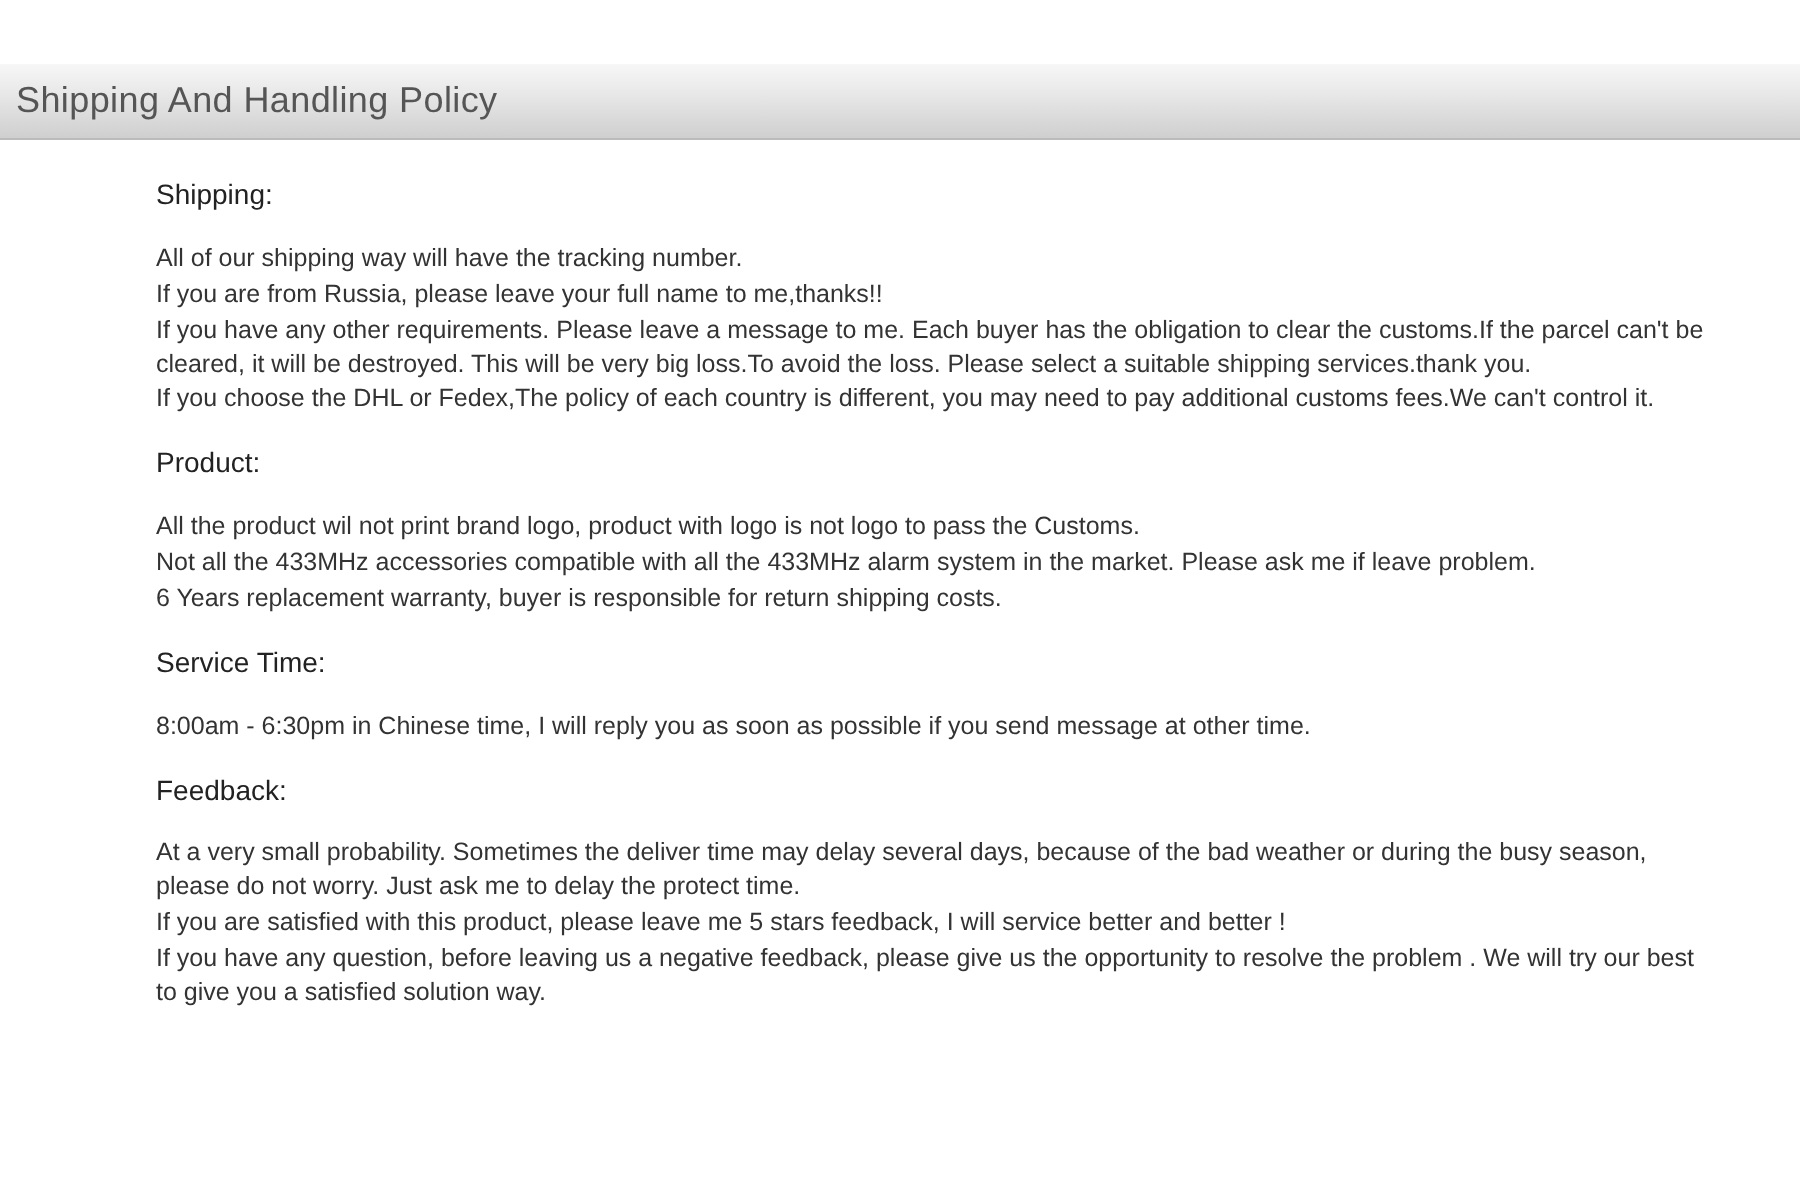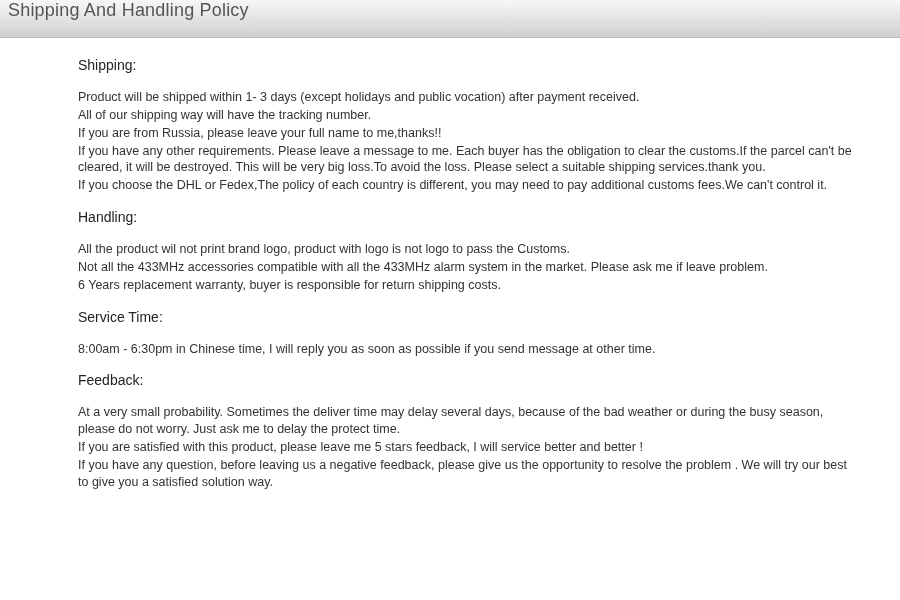--- a/index.html
+++ b/index.html
@@ -13,22 +13,23 @@
       width: 900px;
       height: 600px;
       overflow: hidden;
     }
     .header-bar {
       width: 100%;
       height: 38px;
       background: linear-gradient(to bottom, #f7f7f7 0%, #e8e8e8 40%, #cfcfcf 100%);
       border-bottom: 1px solid #bbb;
       display: flex;
-      align-items: flex-start;
+      align-items: center;
       padding-left: 8px;
+      margin-top: 32px;
     }
     .header-title {
       font-size: 18px;
       font-weight: normal;
       color: #555;
       font-family: "Arial Narrow", Arial, sans-serif;
       letter-spacing: 0.2px;
     }
     .content {
       padding: 18px 40px 0 78px;
@@ -57,28 +58,27 @@
 <body>
 
 <div class="header-bar">
   <span class="header-title">Shipping And Handling Policy</span>
 </div>
 
 <div class="content">
 
   <div class="section-title">Shipping:</div>
   <div class="block">
-    <div class="para">Product will be shipped within 1- 3 days (except holidays and public vocation) after payment received.</div>
     <div class="para">All of our shipping way will have the tracking number.</div>
     <div class="para">If you are from Russia, please leave your full name to me,thanks!!</div>
     <div class="para">If you have any other requirements. Please leave a message to me. Each buyer has the obligation to clear the customs.If the parcel can't be cleared, it will be destroyed. This will be very big loss.To avoid the loss. Please select a suitable shipping services.thank you.</div>
     <div class="para">If you choose the DHL or Fedex,The policy of each country is different, you may need to pay additional customs fees.We can't control it.</div>
   </div>
 
-  <div class="section-title">Handling:</div>
+  <div class="section-title">Product:</div>
   <div class="block">
     <div class="para">All the product wil not print brand logo, product with logo is not logo to pass the Customs.</div>
     <div class="para">Not all the 433MHz accessories compatible with all the 433MHz alarm system in the market. Please ask me if leave problem.</div>
     <div class="para">6 Years replacement warranty, buyer is responsible for return shipping costs.</div>
   </div>
 
   <div class="section-title">Service Time:</div>
   <div class="block">
     <div class="para">8:00am - 6:30pm in Chinese time, I will reply you as soon as possible if you send message at other time.</div>
   </div>

